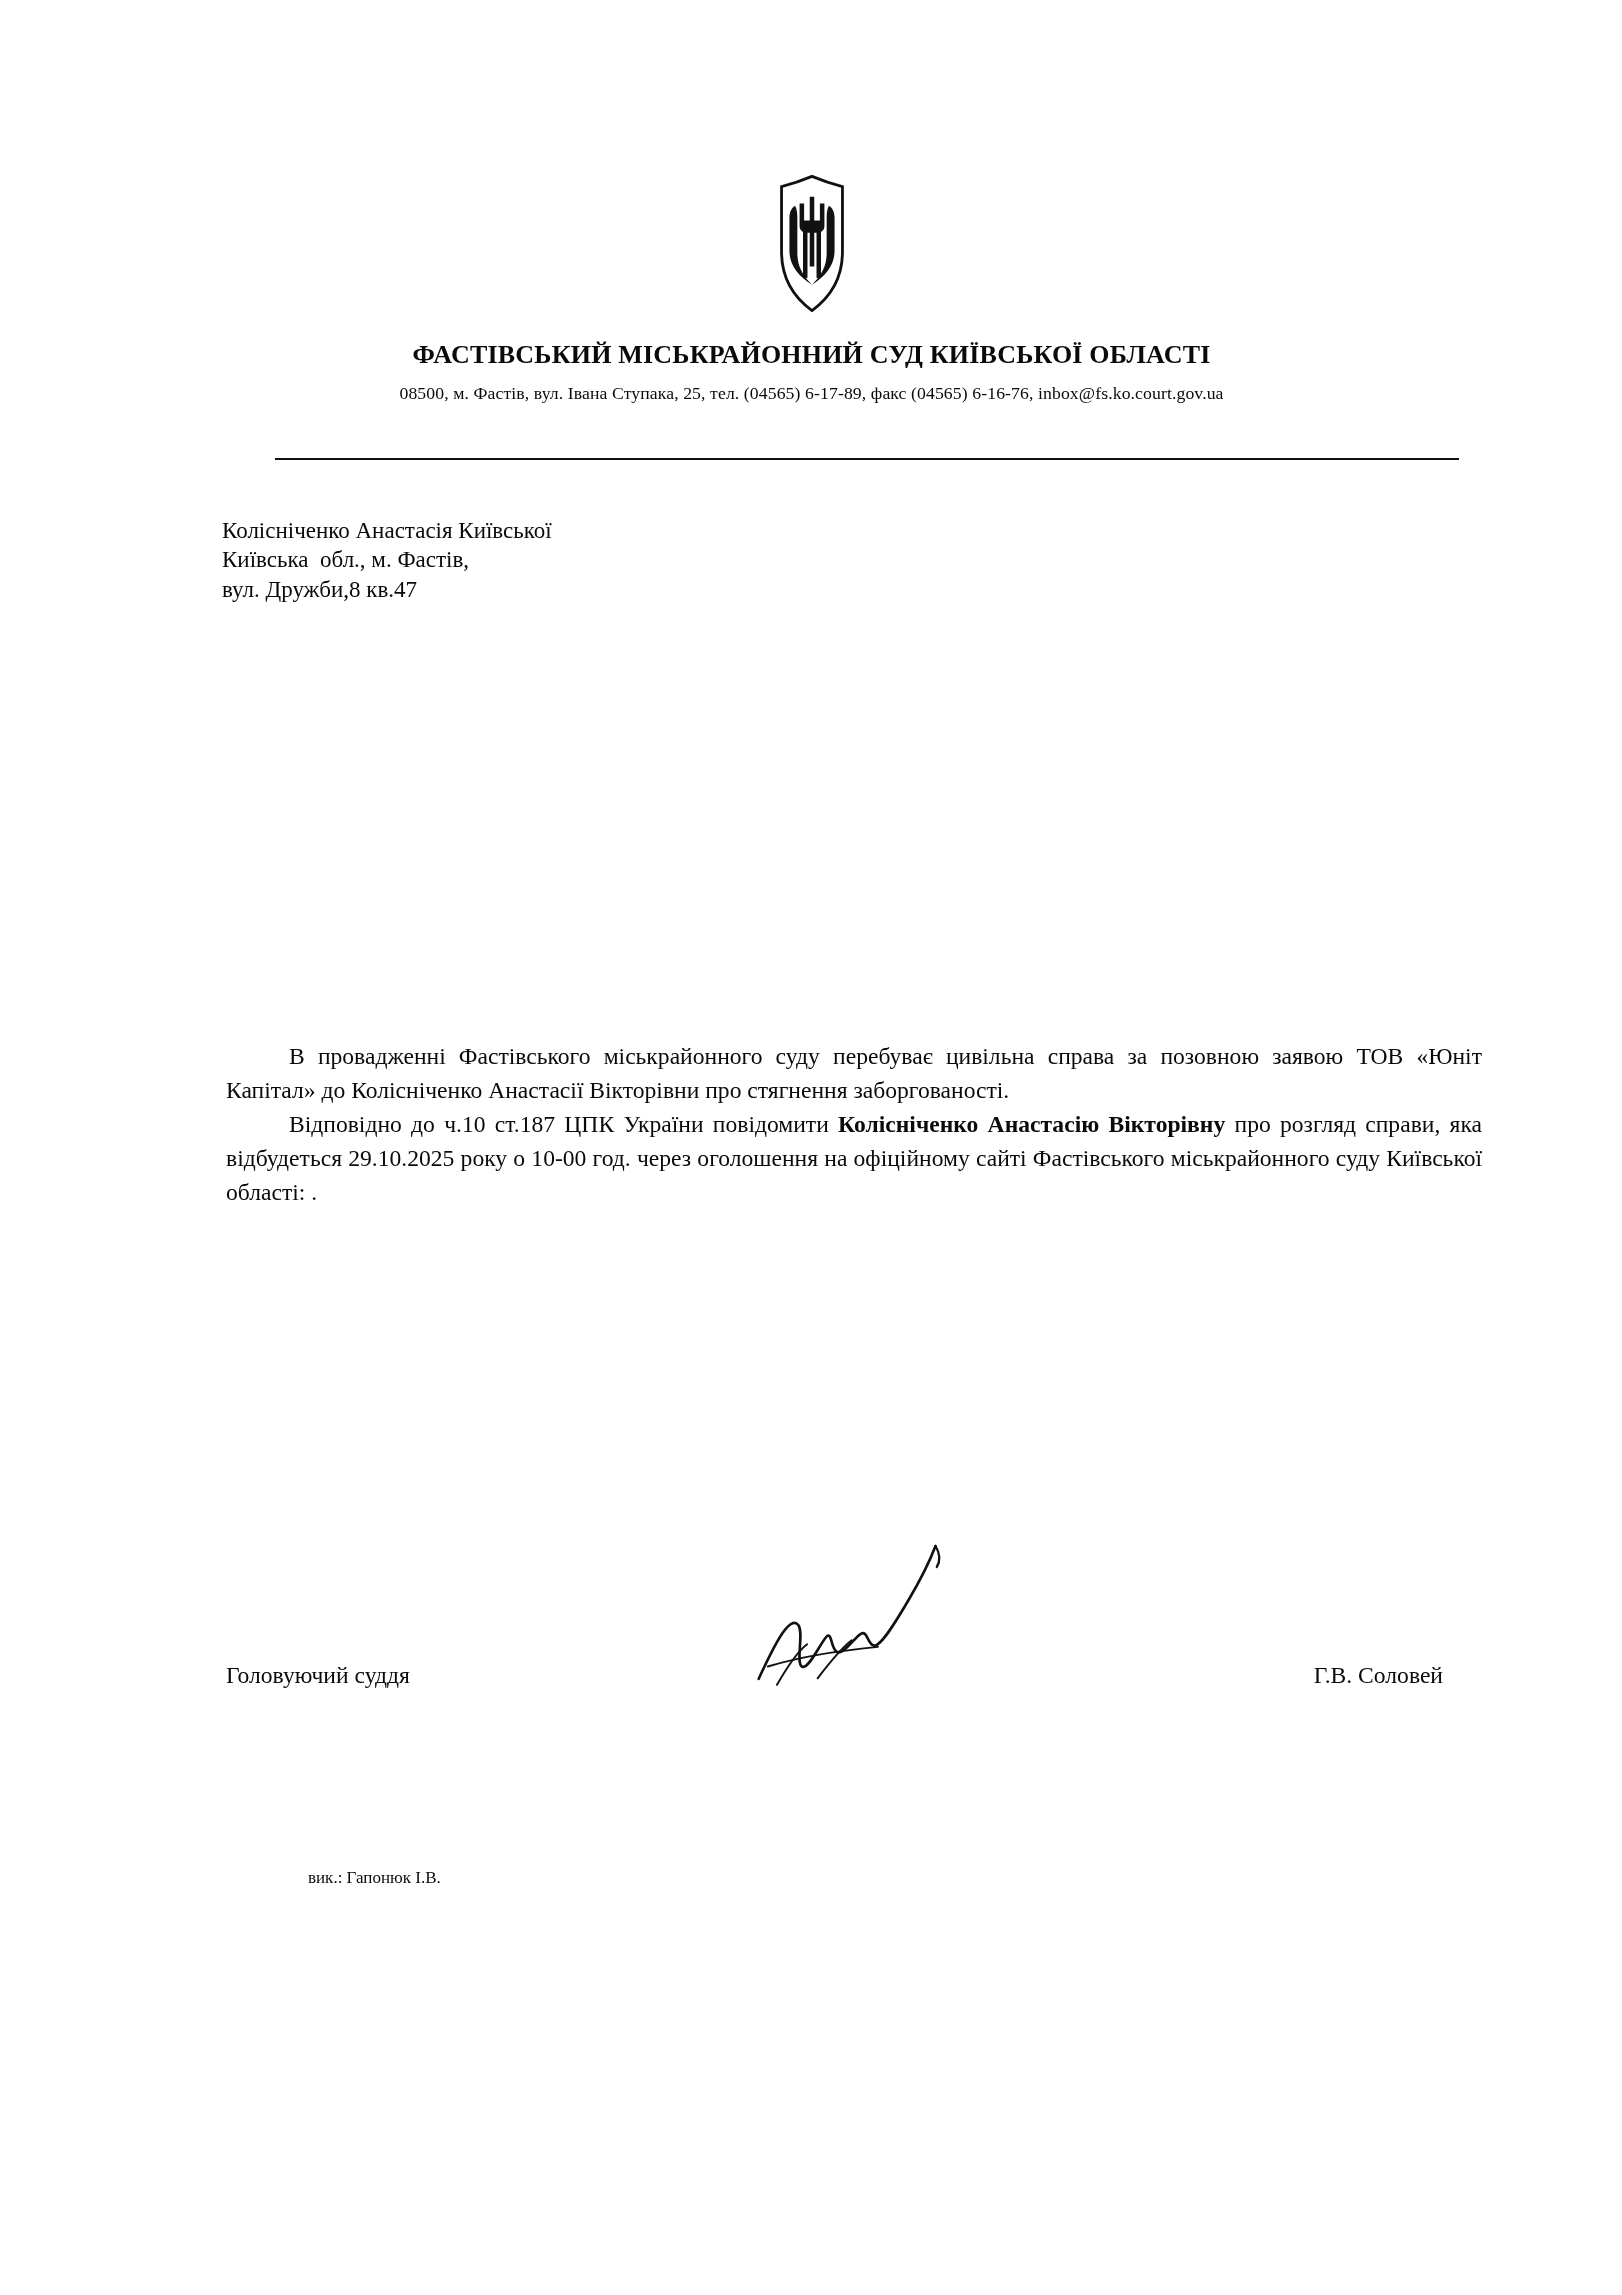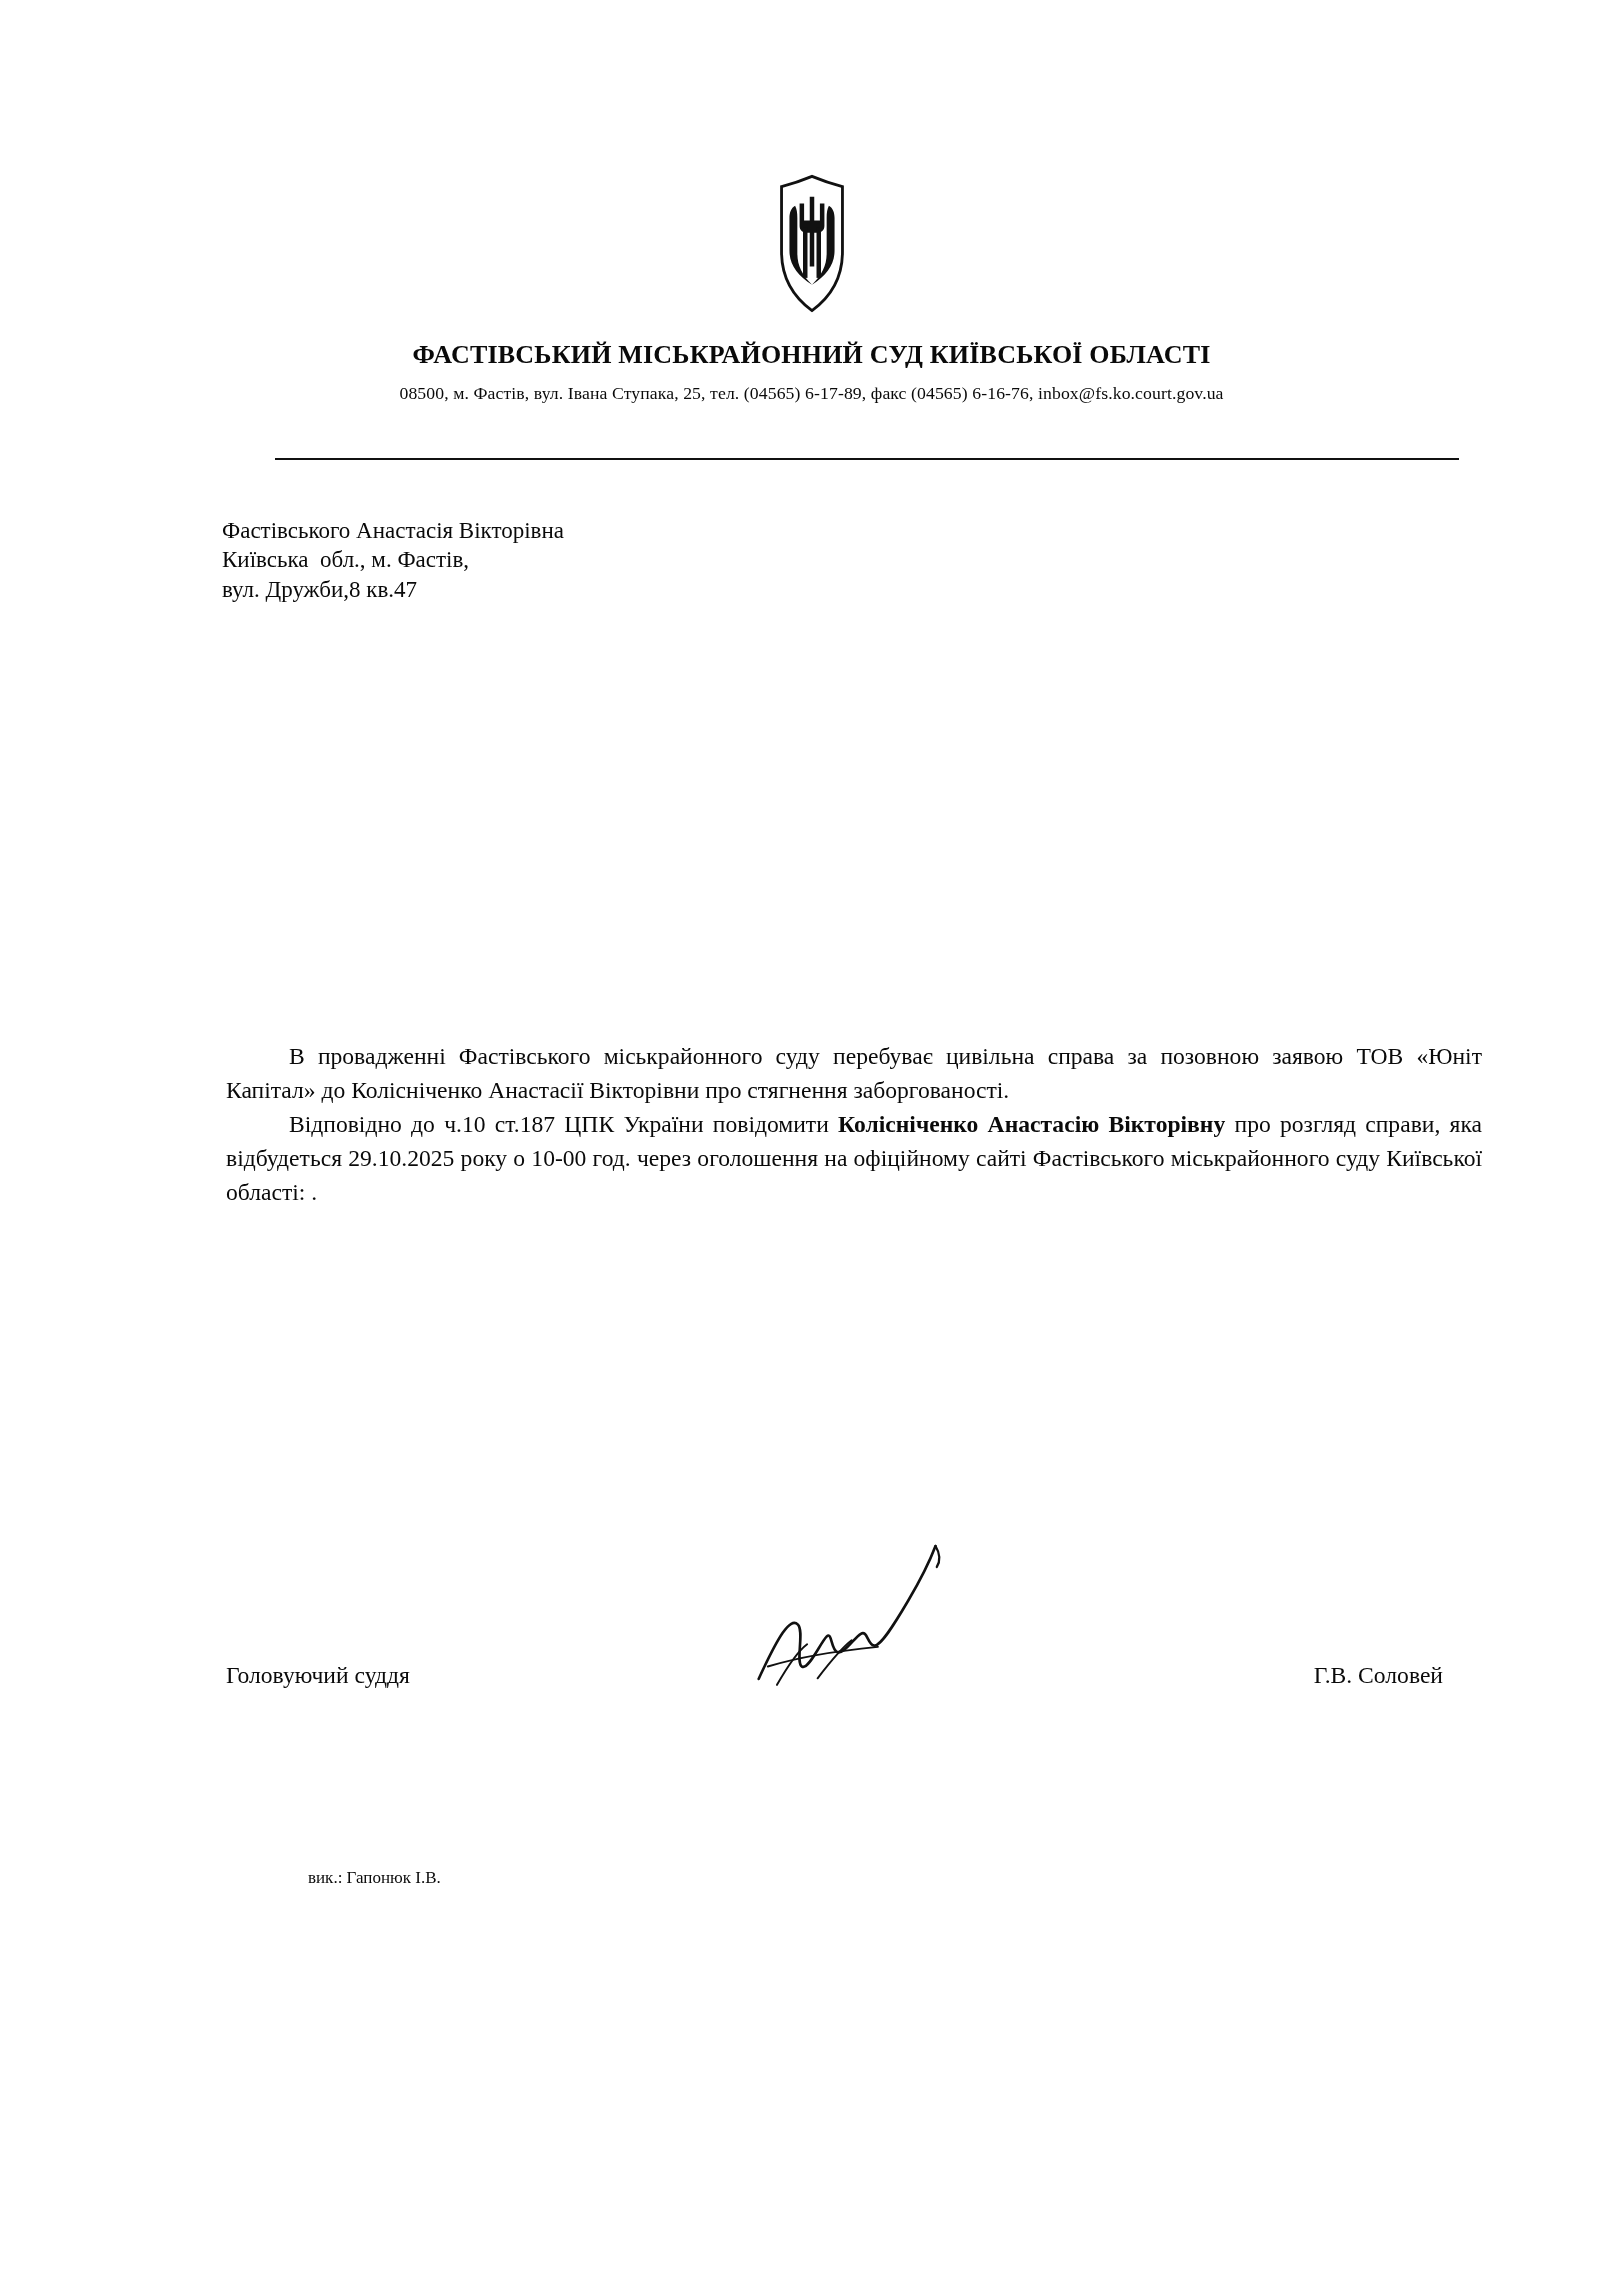--- a/index.html
+++ b/index.html
@@ -171,21 +171,21 @@
       </svg>
     </span>
   </div>
 
   <div class="court-title">ФАСТІВСЬКИЙ МІСЬКРАЙОННИЙ СУД КИЇВСЬКОЇ ОБЛАСТІ</div>
   <div class="court-address">08500, м. Фастів, вул. Івана Ступака, 25, тел. (04565) 6-17-89, факс (04565) 6-16-76, inbox@fs.ko.court.gov.ua</div>
   <div class="header-rule"></div>
 
   <div class="meta">
     <div class="meta-right">
-      <div class="meta-line">Фастівського Анастасія Вікторівна</div>
+      <div class="meta-line">Колісніченко Анастасія Київської</div>
       <div class="meta-line">Київська  обл., м. Фастів,</div>
       <div class="meta-line">вул. Дружби,8 кв.47</div>
     </div>
   </div>
 
 
   <div class="body-text">
     <p>В провадженні Фастівського міськрайонного суду перебуває цивільна справа за позовною заявою ТОВ «Юніт Капітал» до Колісніченко Анастасії Вікторівни про стягнення заборгованості.</p>
     <p><span>Відповідно до ч.10 ст.187 ЦПК України повідомити </span><b>Колісніченко Анастасію Вікторівну</b><span> про розгляд справи, яка відбудеться 29.10.2025 року о 10-00 год. через оголошення на офіційному сайті Фастівського міськрайонного суду Київської області: .</span></p>
   </div>

